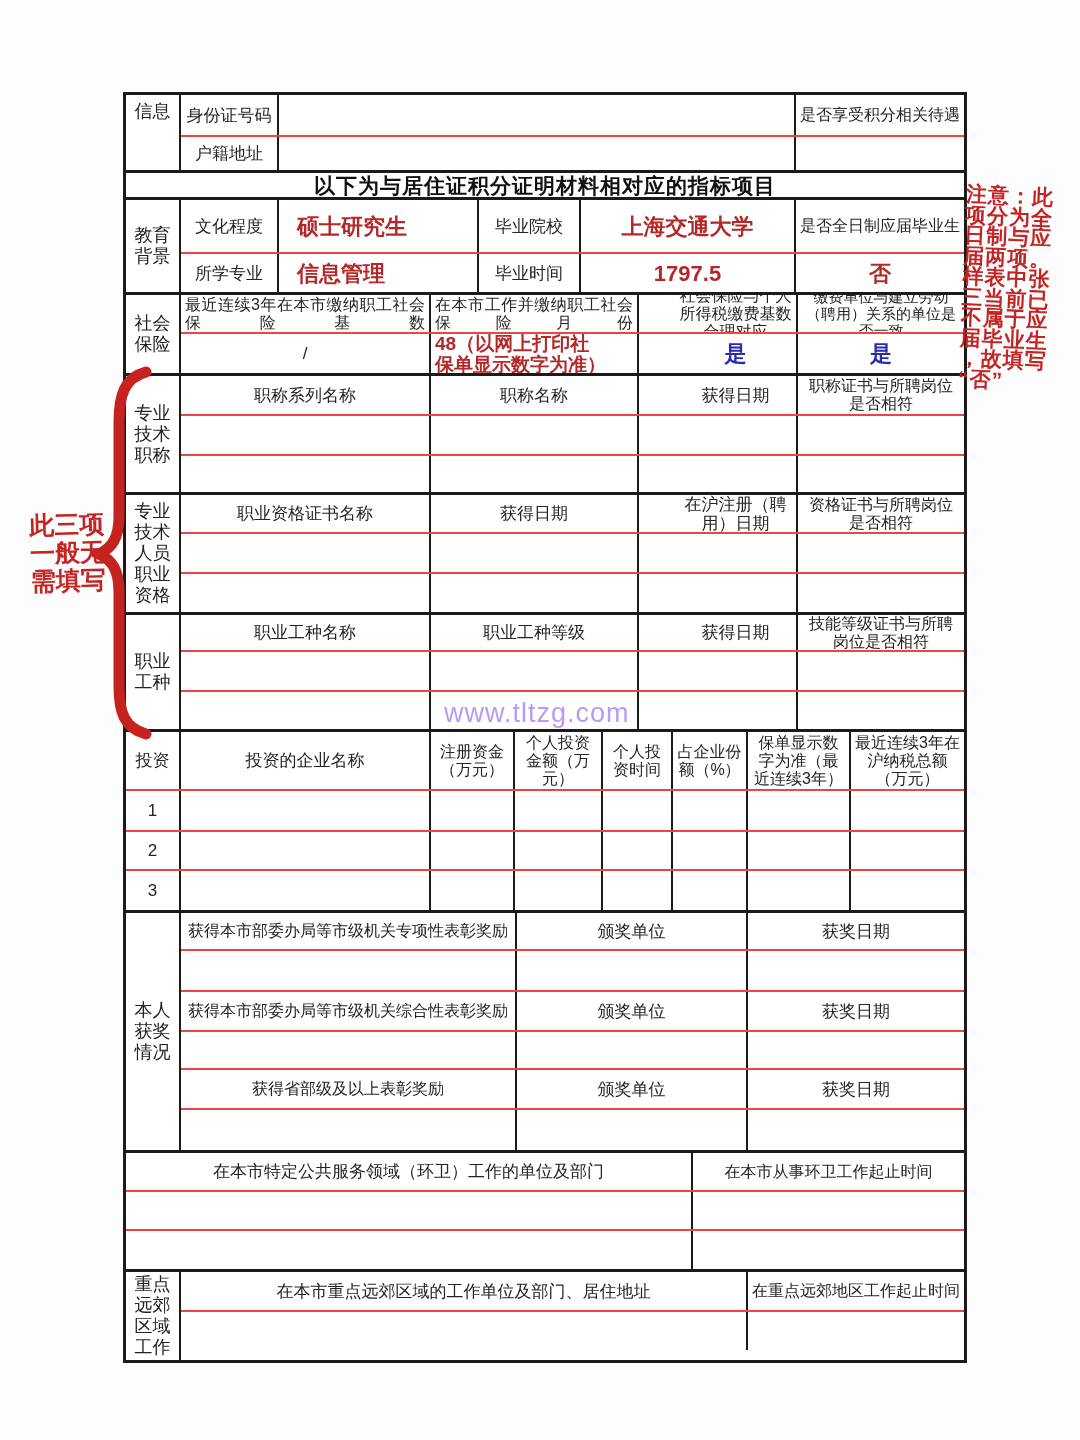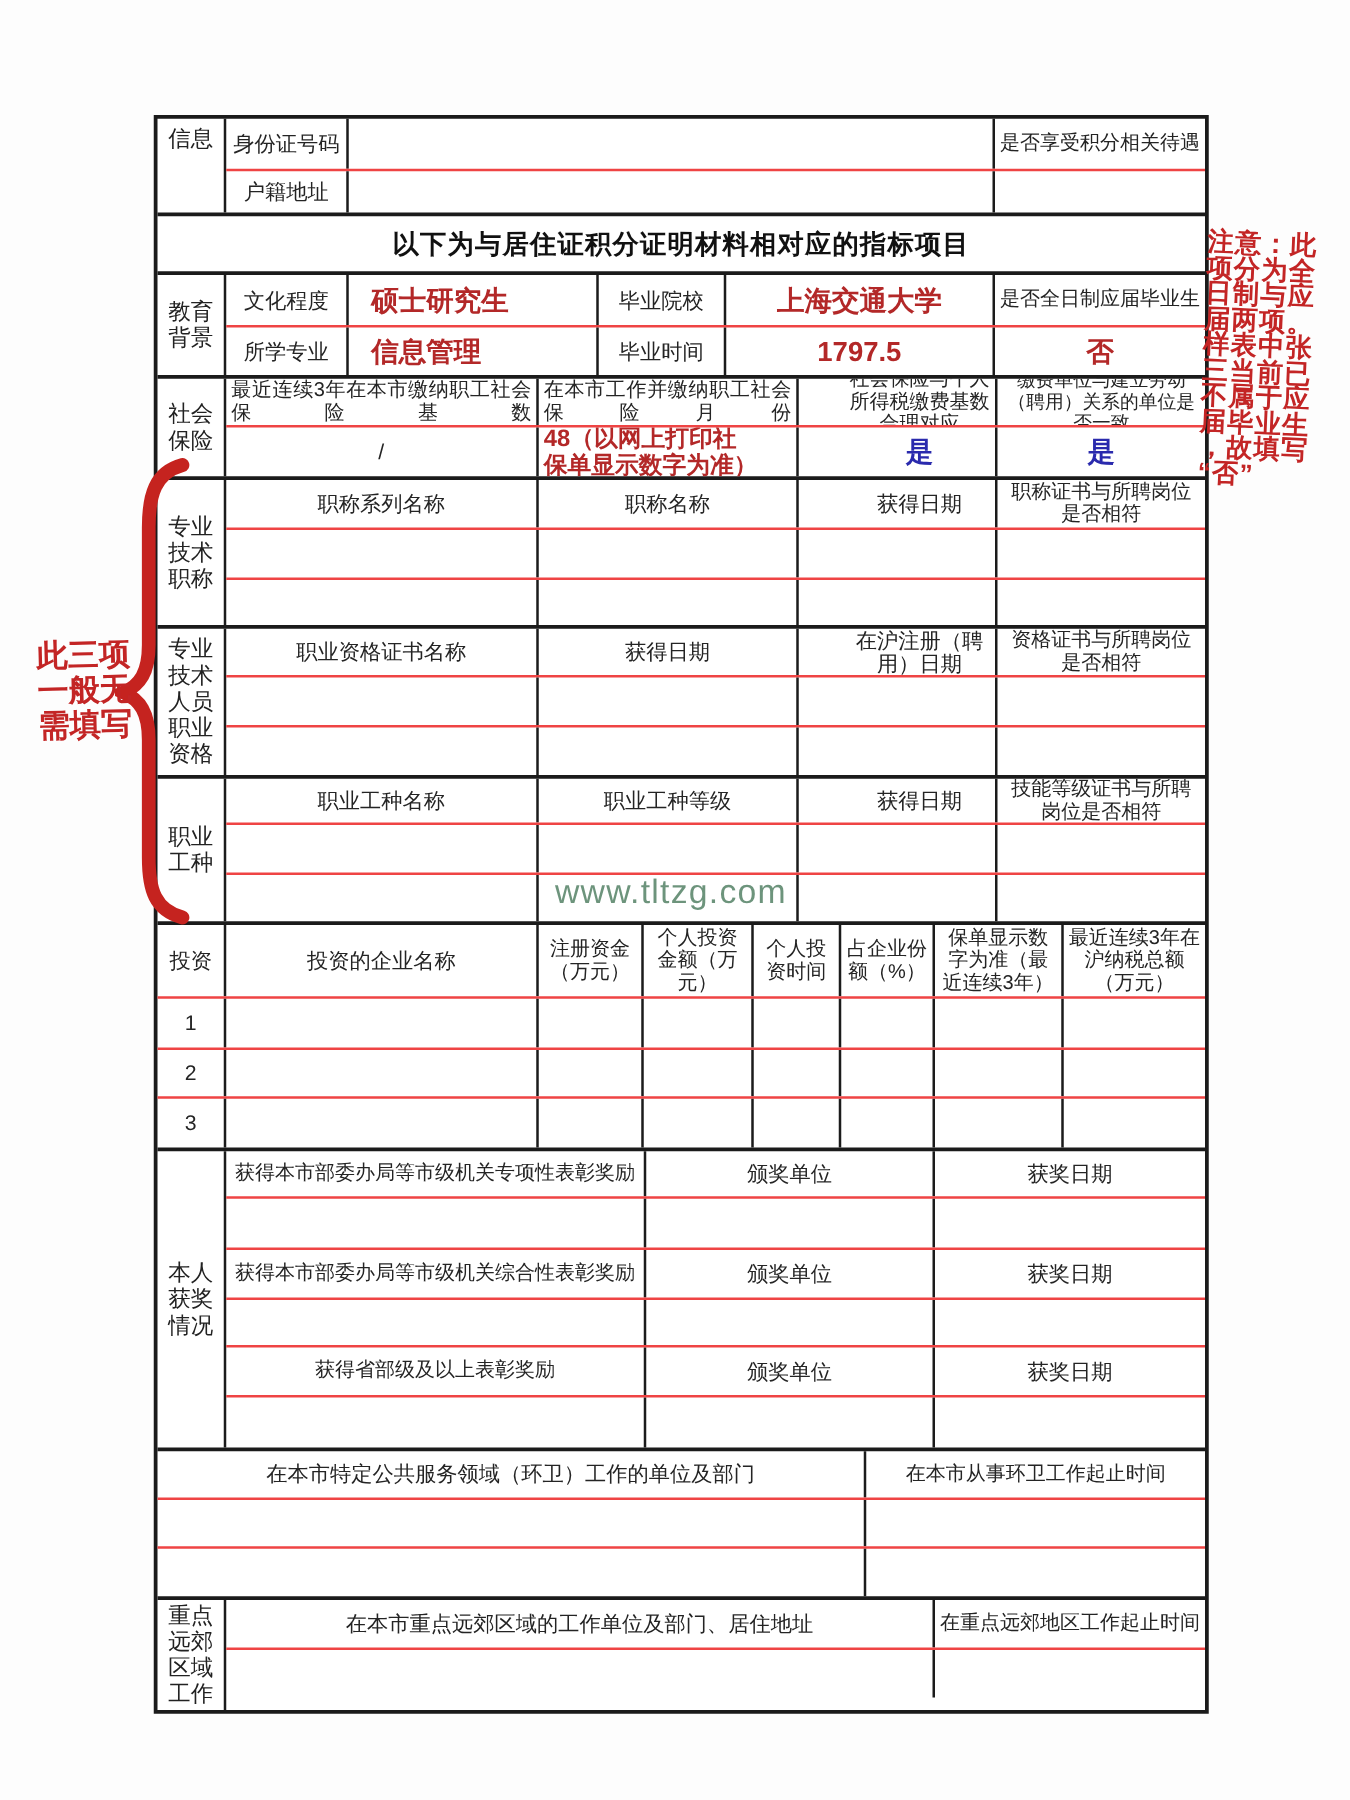--- a/index.html
+++ b/index.html
@@ -50,21 +50,21 @@
   .fs15 { font-size:15px; line-height:17px; padding:10px 2px; }
   .fill { width:100%; text-align:justify; text-align-last:justify; }
 
   .note-right { position:absolute; left:962px; top:186px; width:106px; color:#c32525; font-weight:bold;
                 font-size:21px; line-height:20.5px; white-space:pre-line; transform:rotate(2.5deg);
                 z-index:6; letter-spacing:1px; }
   .note-left { position:absolute; left:30px; top:510px; width:92px; color:#c32525; font-weight:bold;
                font-size:25px; line-height:28px; white-space:pre-line; transform:rotate(-1.5deg);
                z-index:6; }
   .brace { position:absolute; left:92px; top:366px; z-index:6; }
-  .watermark { position:absolute; left:444px; top:698px; font-size:27px; color:#14532d; opacity:.62;
+  .watermark { position:absolute; left:444px; top:698px; font-size:27px; color:#8b5cf6; opacity:.62;
                letter-spacing:1px; z-index:5; }
 </style>
 </head>
 <body>
 
 <div class="page">
 
   <div class="tbl">
 
     <div class="sec">
@@ -77,28 +77,28 @@
         </div>
         <div class="row" style="height:35px">
           <div class="cell wf">户籍地址</div>
           <div class="cell wv"></div>
           <div class="cell"></div>
         </div>
       </div>
     </div>
 
     <div class="sec">
-      <div class="cell title" style="height:44px">以下为与居住证积分证明材料相对应的指标项目</div>
+      <div class="cell title" style="height:24px">以下为与居住证积分证明材料相对应的指标项目</div>
     </div>
 
     <div class="sec">
       <div class="lab">教育
 背景</div>
       <div class="rows">
-        <div class="row" style="height:40px">
+        <div class="row" style="height:52px">
           <div class="cell wf">文化程度</div>
           <div class="cell we1 red leftval">硕士研究生</div>
           <div class="cell we2">毕业院校</div>
           <div class="cell we3 red">上海交通大学</div>
           <div class="cell fs16">是否全日制应届毕业生</div>
         </div>
         <div class="row" style="height:40px">
           <div class="cell wf">所学专业</div>
           <div class="cell we1 red leftval">信息管理</div>
           <div class="cell we2">毕业时间</div>

